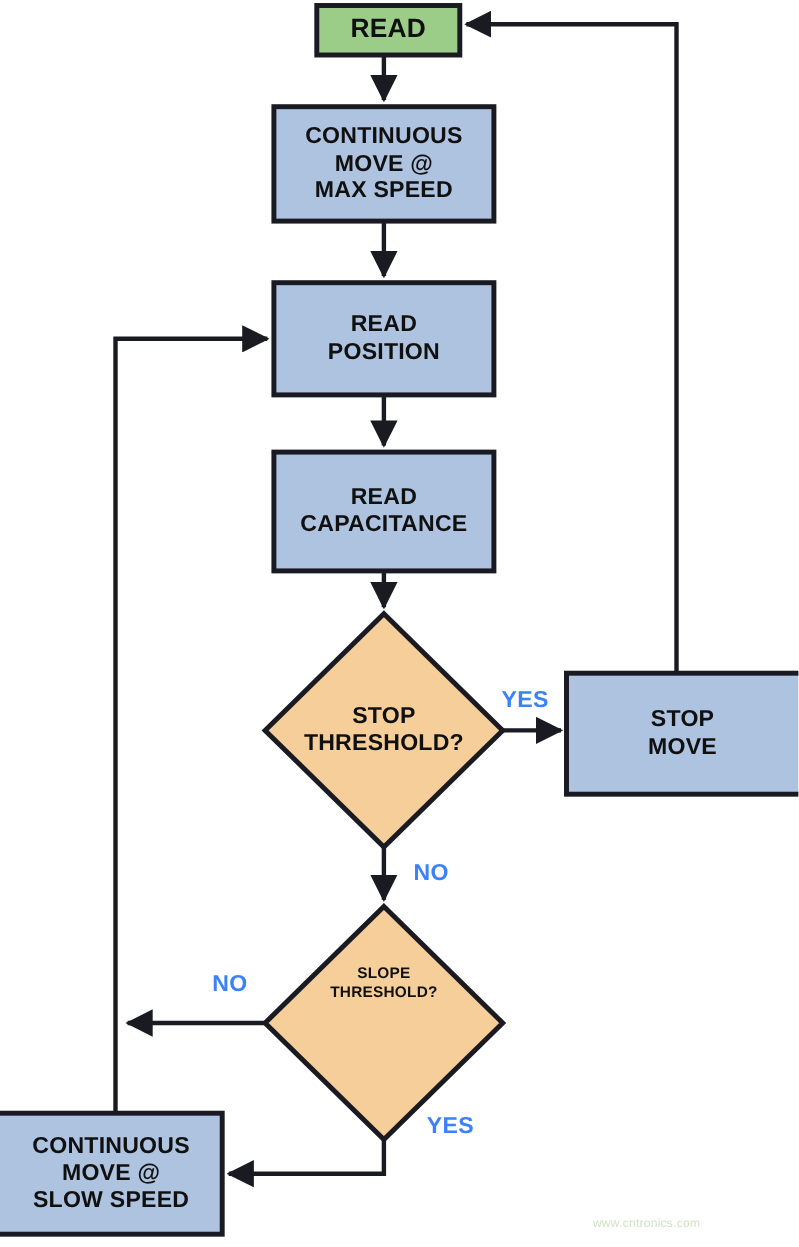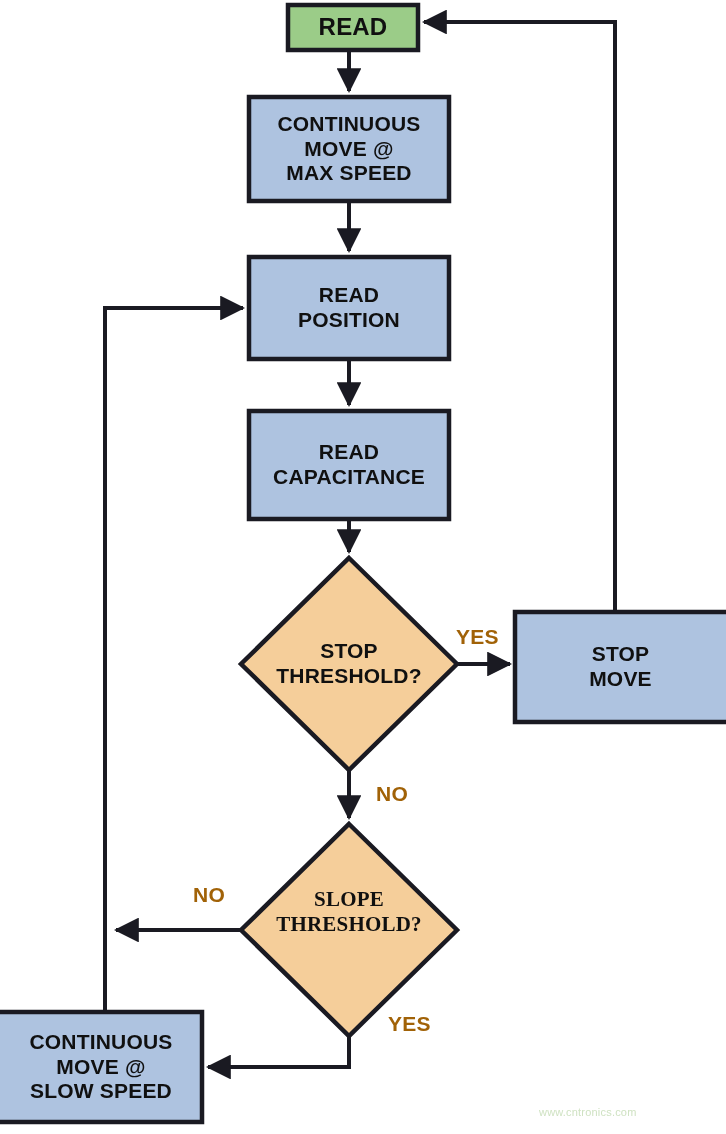--- a/index.html
+++ b/index.html
@@ -34,21 +34,21 @@
     line-height: 1.18;
     letter-spacing: 0.2px;
     pointer-events: none;
     white-space: pre-line;
   }
   .edge-label {
     position: absolute;
     font-family: "Liberation Sans", sans-serif;
     font-weight: bold;
     font-size: 21px;
-    color: #a16207;
+    color: #3b82f6;
     letter-spacing: 0.3px;
     white-space: nowrap;
   }
   .watermark {
     position: absolute;
     font-family: "Liberation Sans", sans-serif;
     font-size: 11px;
     color: #cfe2c2;
     letter-spacing: 0.2px;
     white-space: nowrap;
@@ -114,21 +114,21 @@
 
   <div class="node-label" style="left:249px; top:411px; width:200px; height:108px; font-size:21px;">READ
 CAPACITANCE</div>
 
   <div class="node-label" style="left:241px; top:611px; width:216px; height:106px; font-size:21px;">STOP
 THRESHOLD?</div>
 
   <div class="node-label" style="left:515px; top:612px; width:211px; height:110px; font-size:21px;">STOP
 MOVE</div>
 
-  <div class="node-label" style="left:241px; top:859px; width:216px; height:106px; font-size:21px;font-family:Liberation Serif, serif;">SLOPE
+  <div class="node-label" style="left:241px; top:840px; width:216px; height:106px; font-size:14px;">SLOPE
 THRESHOLD?</div>
 
   <div class="node-label" style="left:0px; top:1012px; width:202px; height:110px; font-size:21px;">CONTINUOUS
 MOVE @
 SLOW SPEED</div>
 
   <div class="edge-label" style="left:456px; top:625px;">YES</div>
 
   <div class="edge-label" style="left:376px; top:782px;">NO</div>
 

